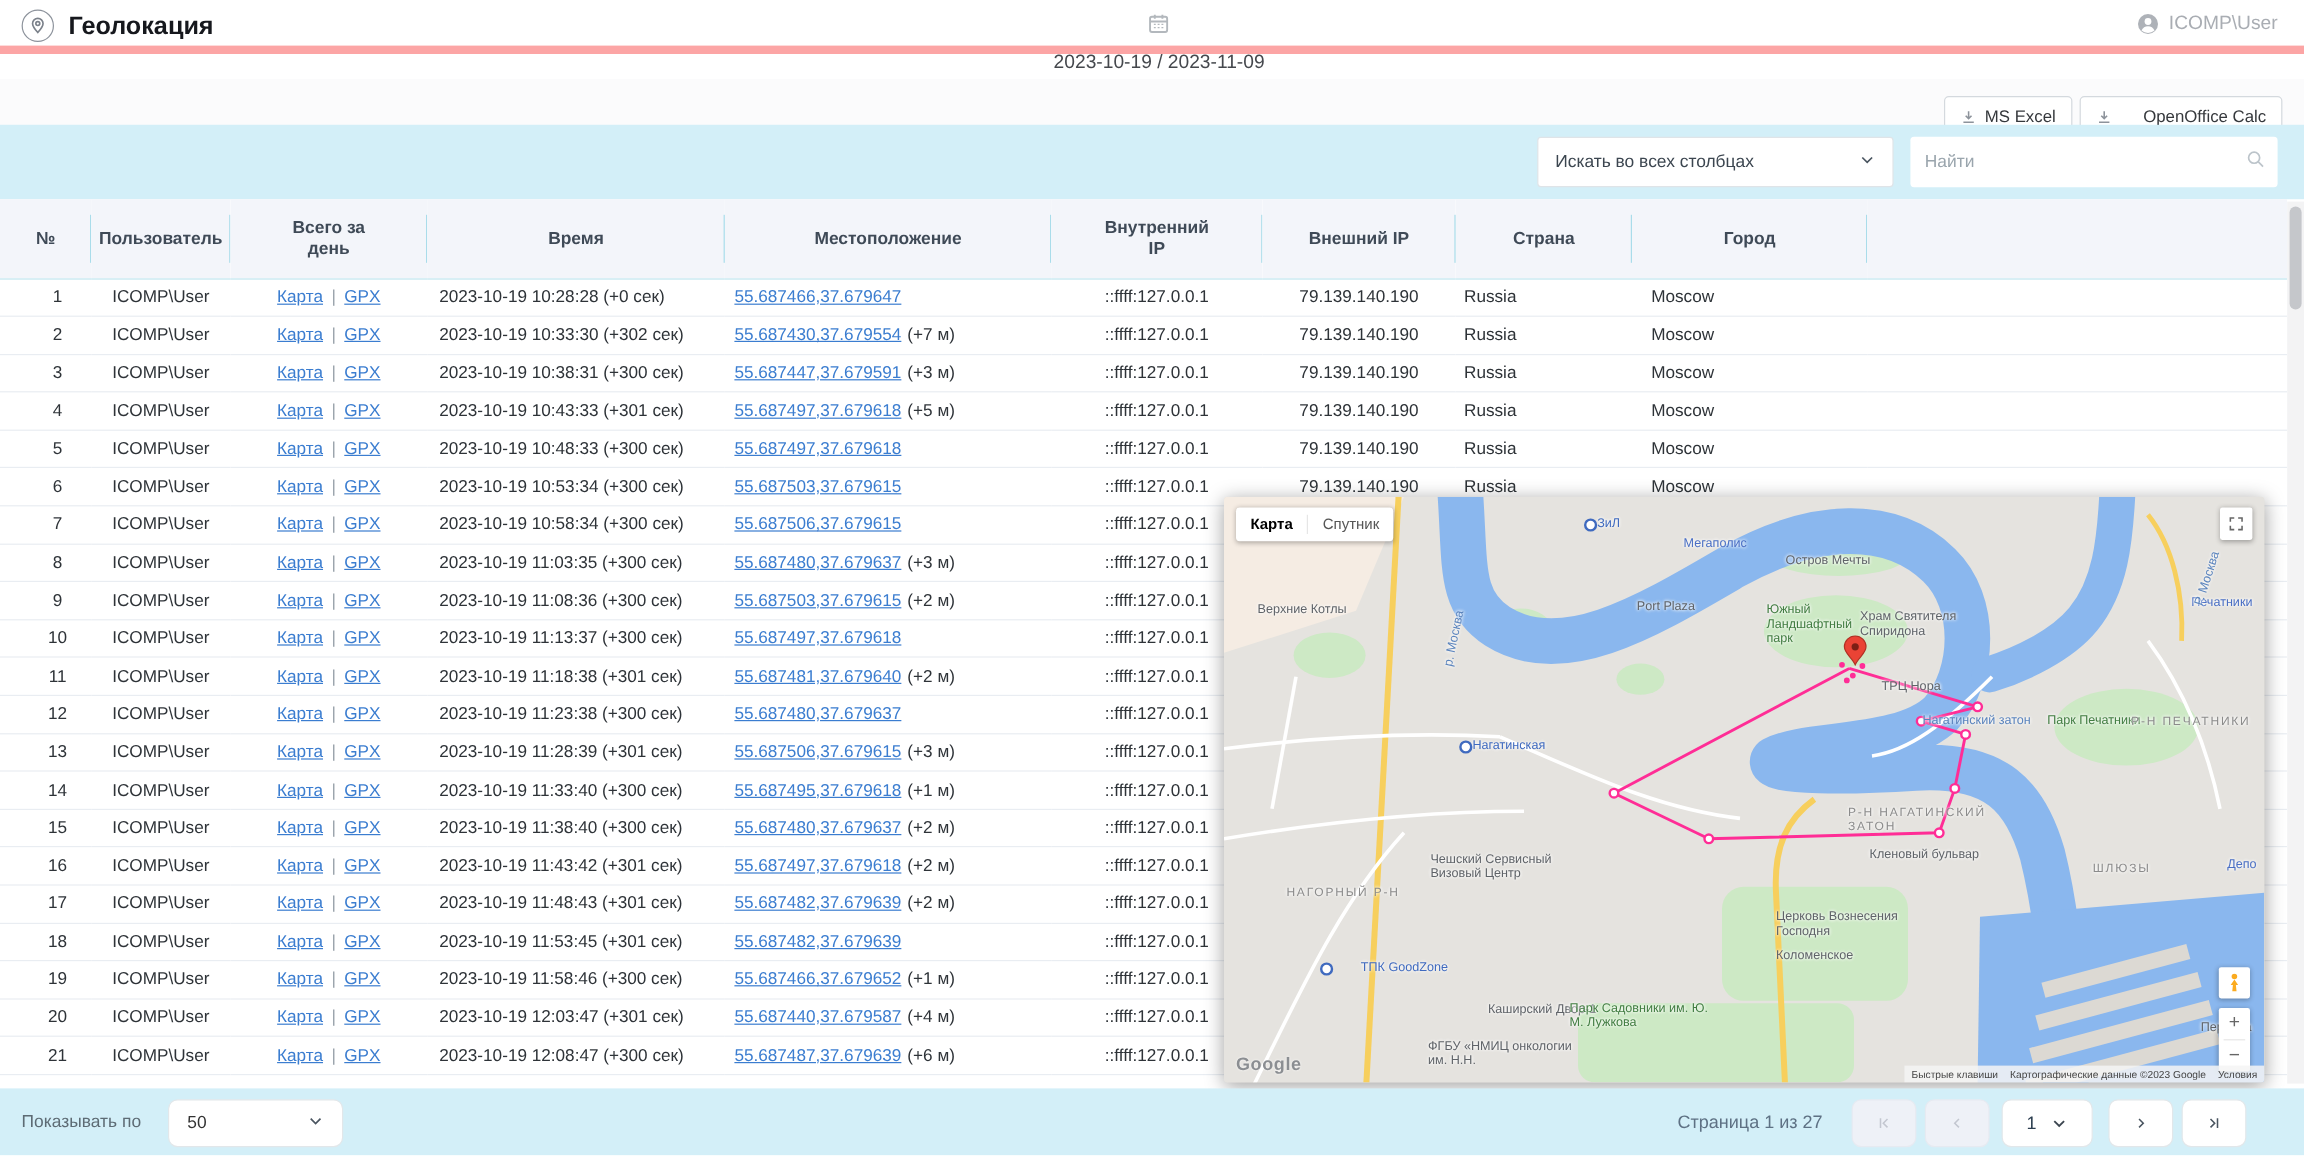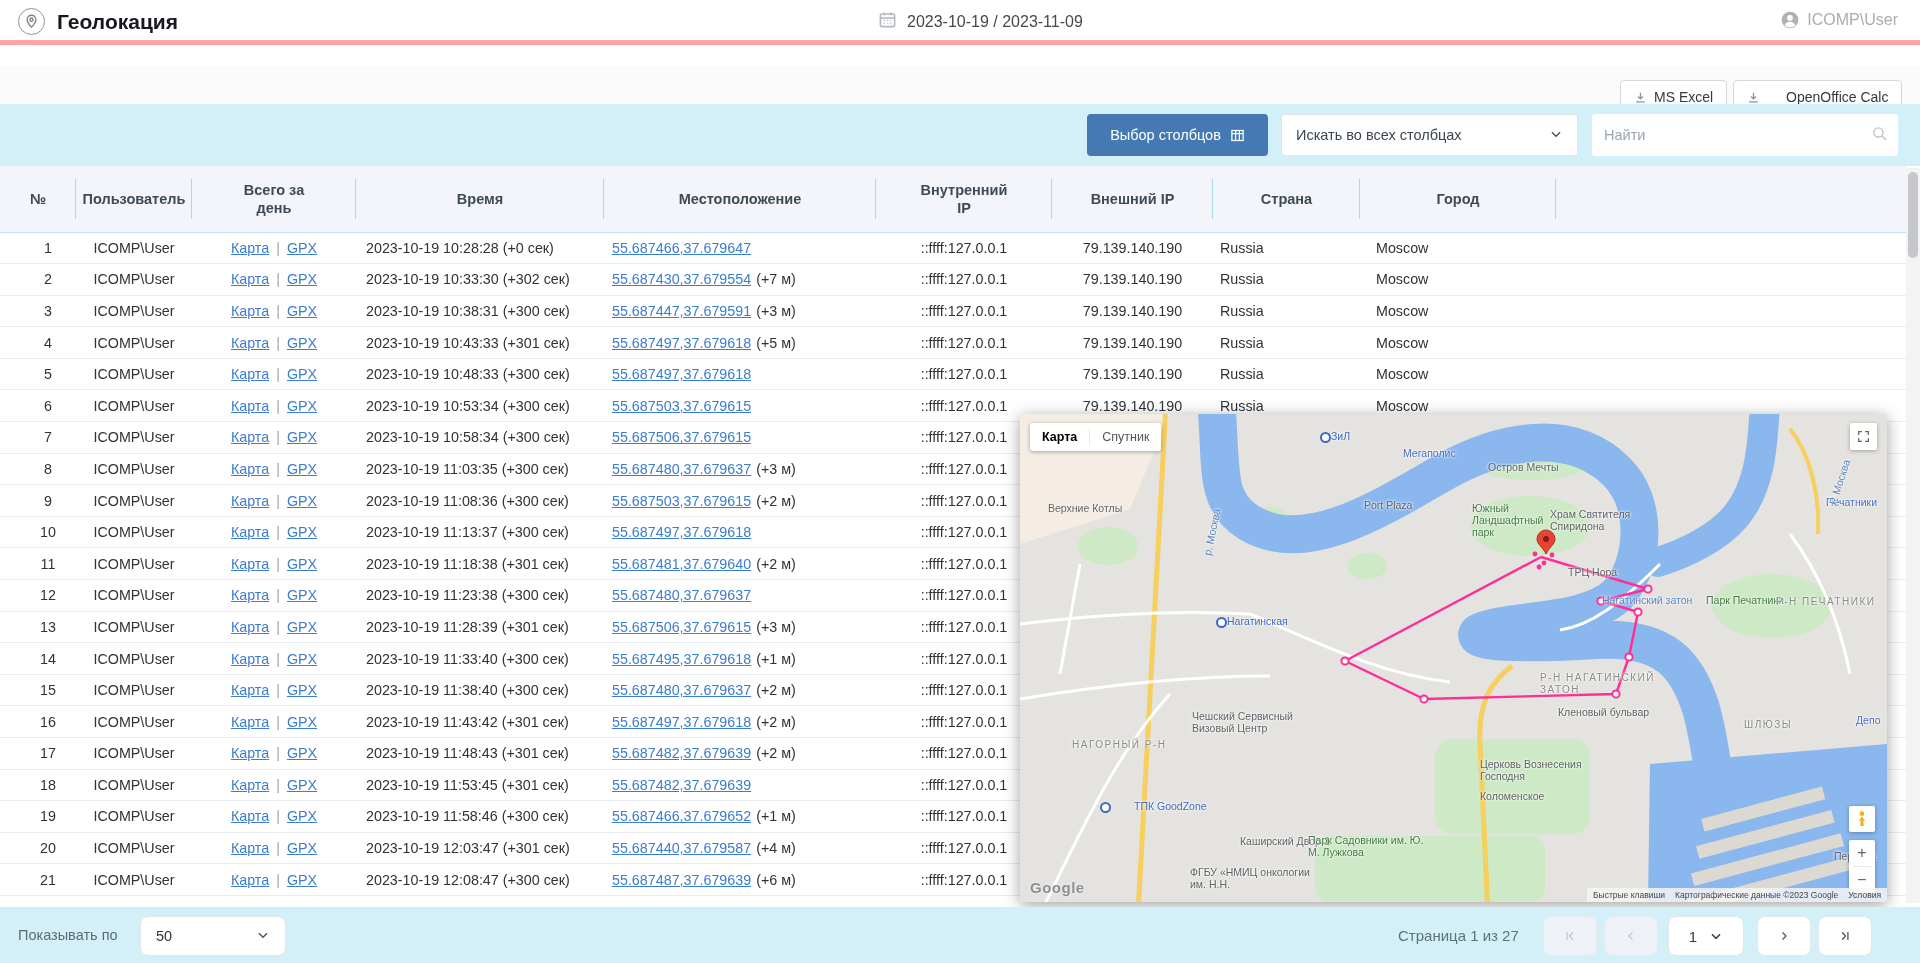--- a/index.html
+++ b/index.html
@@ -1,24 +1,24 @@
 <!DOCTYPE html>
 <html><head>
 <meta charset="utf-8">
 <style>
   * { margin:0; padding:0; box-sizing:border-box; }
   body { font-family:"Liberation Sans", sans-serif; background:#fff; }
   #app { position:relative; width:1920px; height:963px; overflow:hidden; background:#fff; }
 
   
-  .tophdr { position:absolute; left:0; top:0; width:1920px; height:45px; background:#fff; border-bottom:5px solid #fca5a5; }
+  .tophdr { position:absolute; left:0; top:0; width:1920px; height:45px; background:#fff; border-bottom:7px solid #fca5a5; }
   .title-wrap { position:absolute; left:18px; top:8px; display:flex; align-items:center; gap:12px; }
   .geo-ic { width:27px; height:27px; border:1.6px solid #8d939c; border-radius:50%; display:flex; align-items:center; justify-content:center; }
   .page-title { font-size:21px; font-weight:bold; color:#16181d; }
-  .daterange { position:absolute; left:878px; top:10px; display:flex; align-items:center; gap:10px; color:#45484d; font-size:16px; }
+  .daterange { position:absolute; left:878px; top:10px; display:flex; align-items:center; gap:10px; color:#45484d; font-size:16px;flex-direction:column; }
   .userbadge { position:absolute; right:22px; top:10px; display:flex; align-items:center; gap:7px; color:#a9adb3; font-size:16px; }
 
   
   .exportrow { position:absolute; left:0; top:46px; width:1920px; height:58px; background:#fbfbfc;margin-top:20px; }
   .exp-btn { position:absolute; top:14px; height:34px; background:#fff; border:1px solid #d4d9de; border-radius:4px;
              display:flex; align-items:center; gap:7px; padding:0 13px; font-size:14px; color:#35383c; cursor:pointer; }
   #btn-excel { left:1620px; } #btn-calc { left:1733px;gap:26px; }
 
   
   .toolbar { position:absolute; left:0; top:104px; width:1920px; height:62px; background:#d3eff8; }
@@ -143,27 +143,20 @@
     </div>
     <div class="exp-btn" id="btn-calc">
       <svg width="13" height="13" viewBox="0 0 24 24" fill="none" stroke="#8d939b" stroke-width="2.4">
         <path d="M12 3v11M7.5 10 12 14.5 16.5 10M4 20h16"></path>
       </svg>
       <span>OpenOffice Calc</span>
     </div>
   </div>
 
   <div class="toolbar">
-    <div class="cols-btn">
-      <span>Выбор столбцов</span>
-      <svg width="15" height="15" viewBox="0 0 24 24" fill="none" stroke="#fff" stroke-width="2">
-        <rect x="3" y="4" width="18" height="16"></rect>
-          <path d="M3 9h18M9 4v16M15 4v16"></path>
-      </svg>
-    </div>
     <div class="scope-sel">
       <span>Искать во всех столбцах</span>
       <span class="chev">
         <svg width="14" height="14" viewBox="0 0 24 24" fill="none" stroke="#4a5560" stroke-width="2.4">
             <path d="M5 9l7 7 7-7"></path>
           </svg>
       </span>
     </div>
     <div class="search-box">
       <input type="text" placeholder="Найти" style="">

